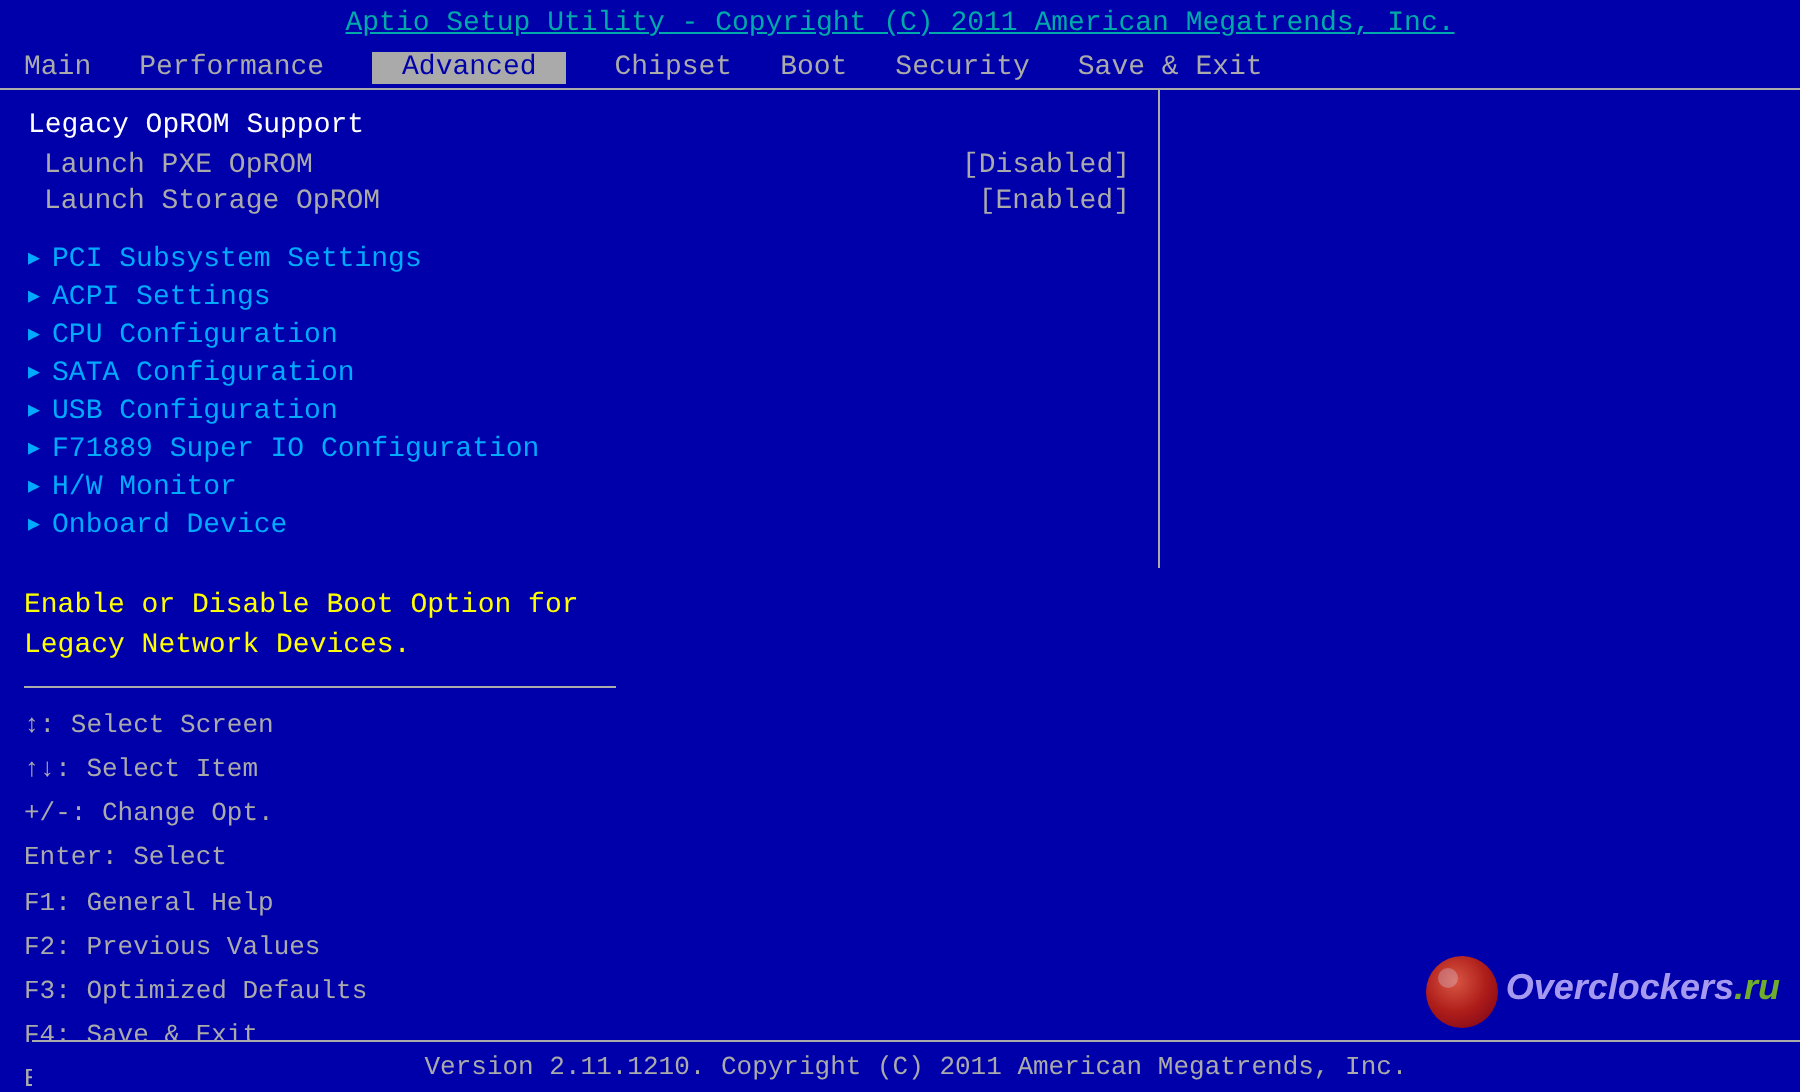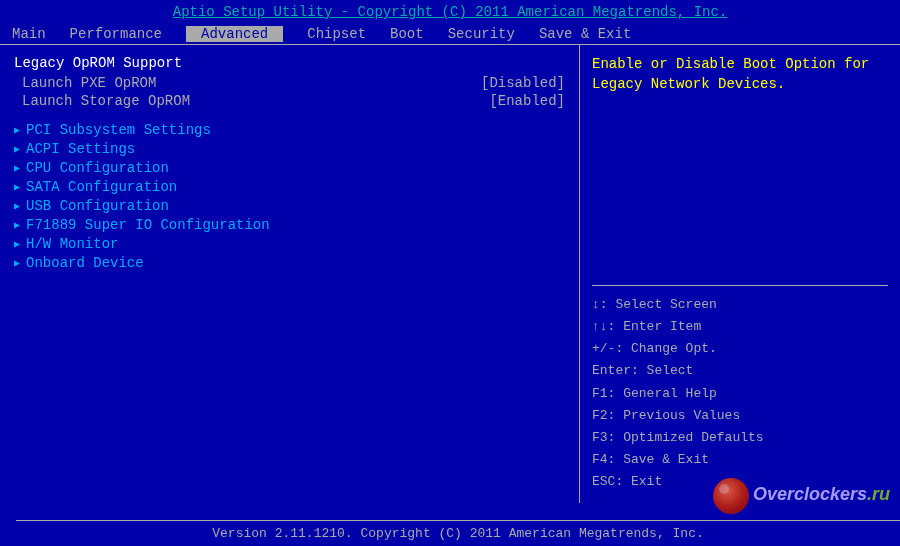--- a/index.html
+++ b/index.html
@@ -41,21 +41,21 @@
 
     .menu-item.active {
       background: #aaaaaa;
       color: #0000aa;
       padding: 0 15px;
     }
 
     
     #main-content {
       display: flex;
-      flex-direction: row;
+      flex-direction: column;
       height: calc(546px - 58px - 30px);
     }
 
     
     #left-panel {
       width: 580px;
       padding: 10px 14px;
       color: #aaaaaa;
       border-right: 1px solid #aaaaaa;
     }
@@ -241,21 +241,21 @@
           <span class="arrow">▶</span>
           <span>Onboard Device</span>
         </div>
       </div>
   </div>
 
   <div id="right-panel">
     <div id="help-text">Enable or Disable Boot Option for Legacy Network Devices.</div>
     <div id="key-help">
         <div>↕: Select Screen</div>
-        <div>↑↓: Enter Item</div>
+        <div>↑↓: Select Item</div>
         <div>+/-: Change Opt.</div>
         <div>Enter: Select</div>
         <div>F1: General Help</div>
         <div>F2: Previous Values</div>
         <div>F3: Optimized Defaults</div>
         <div>F4: Save &amp; Exit</div>
         <div>ESC: Exit</div>
       </div>
   </div>
 </div>

